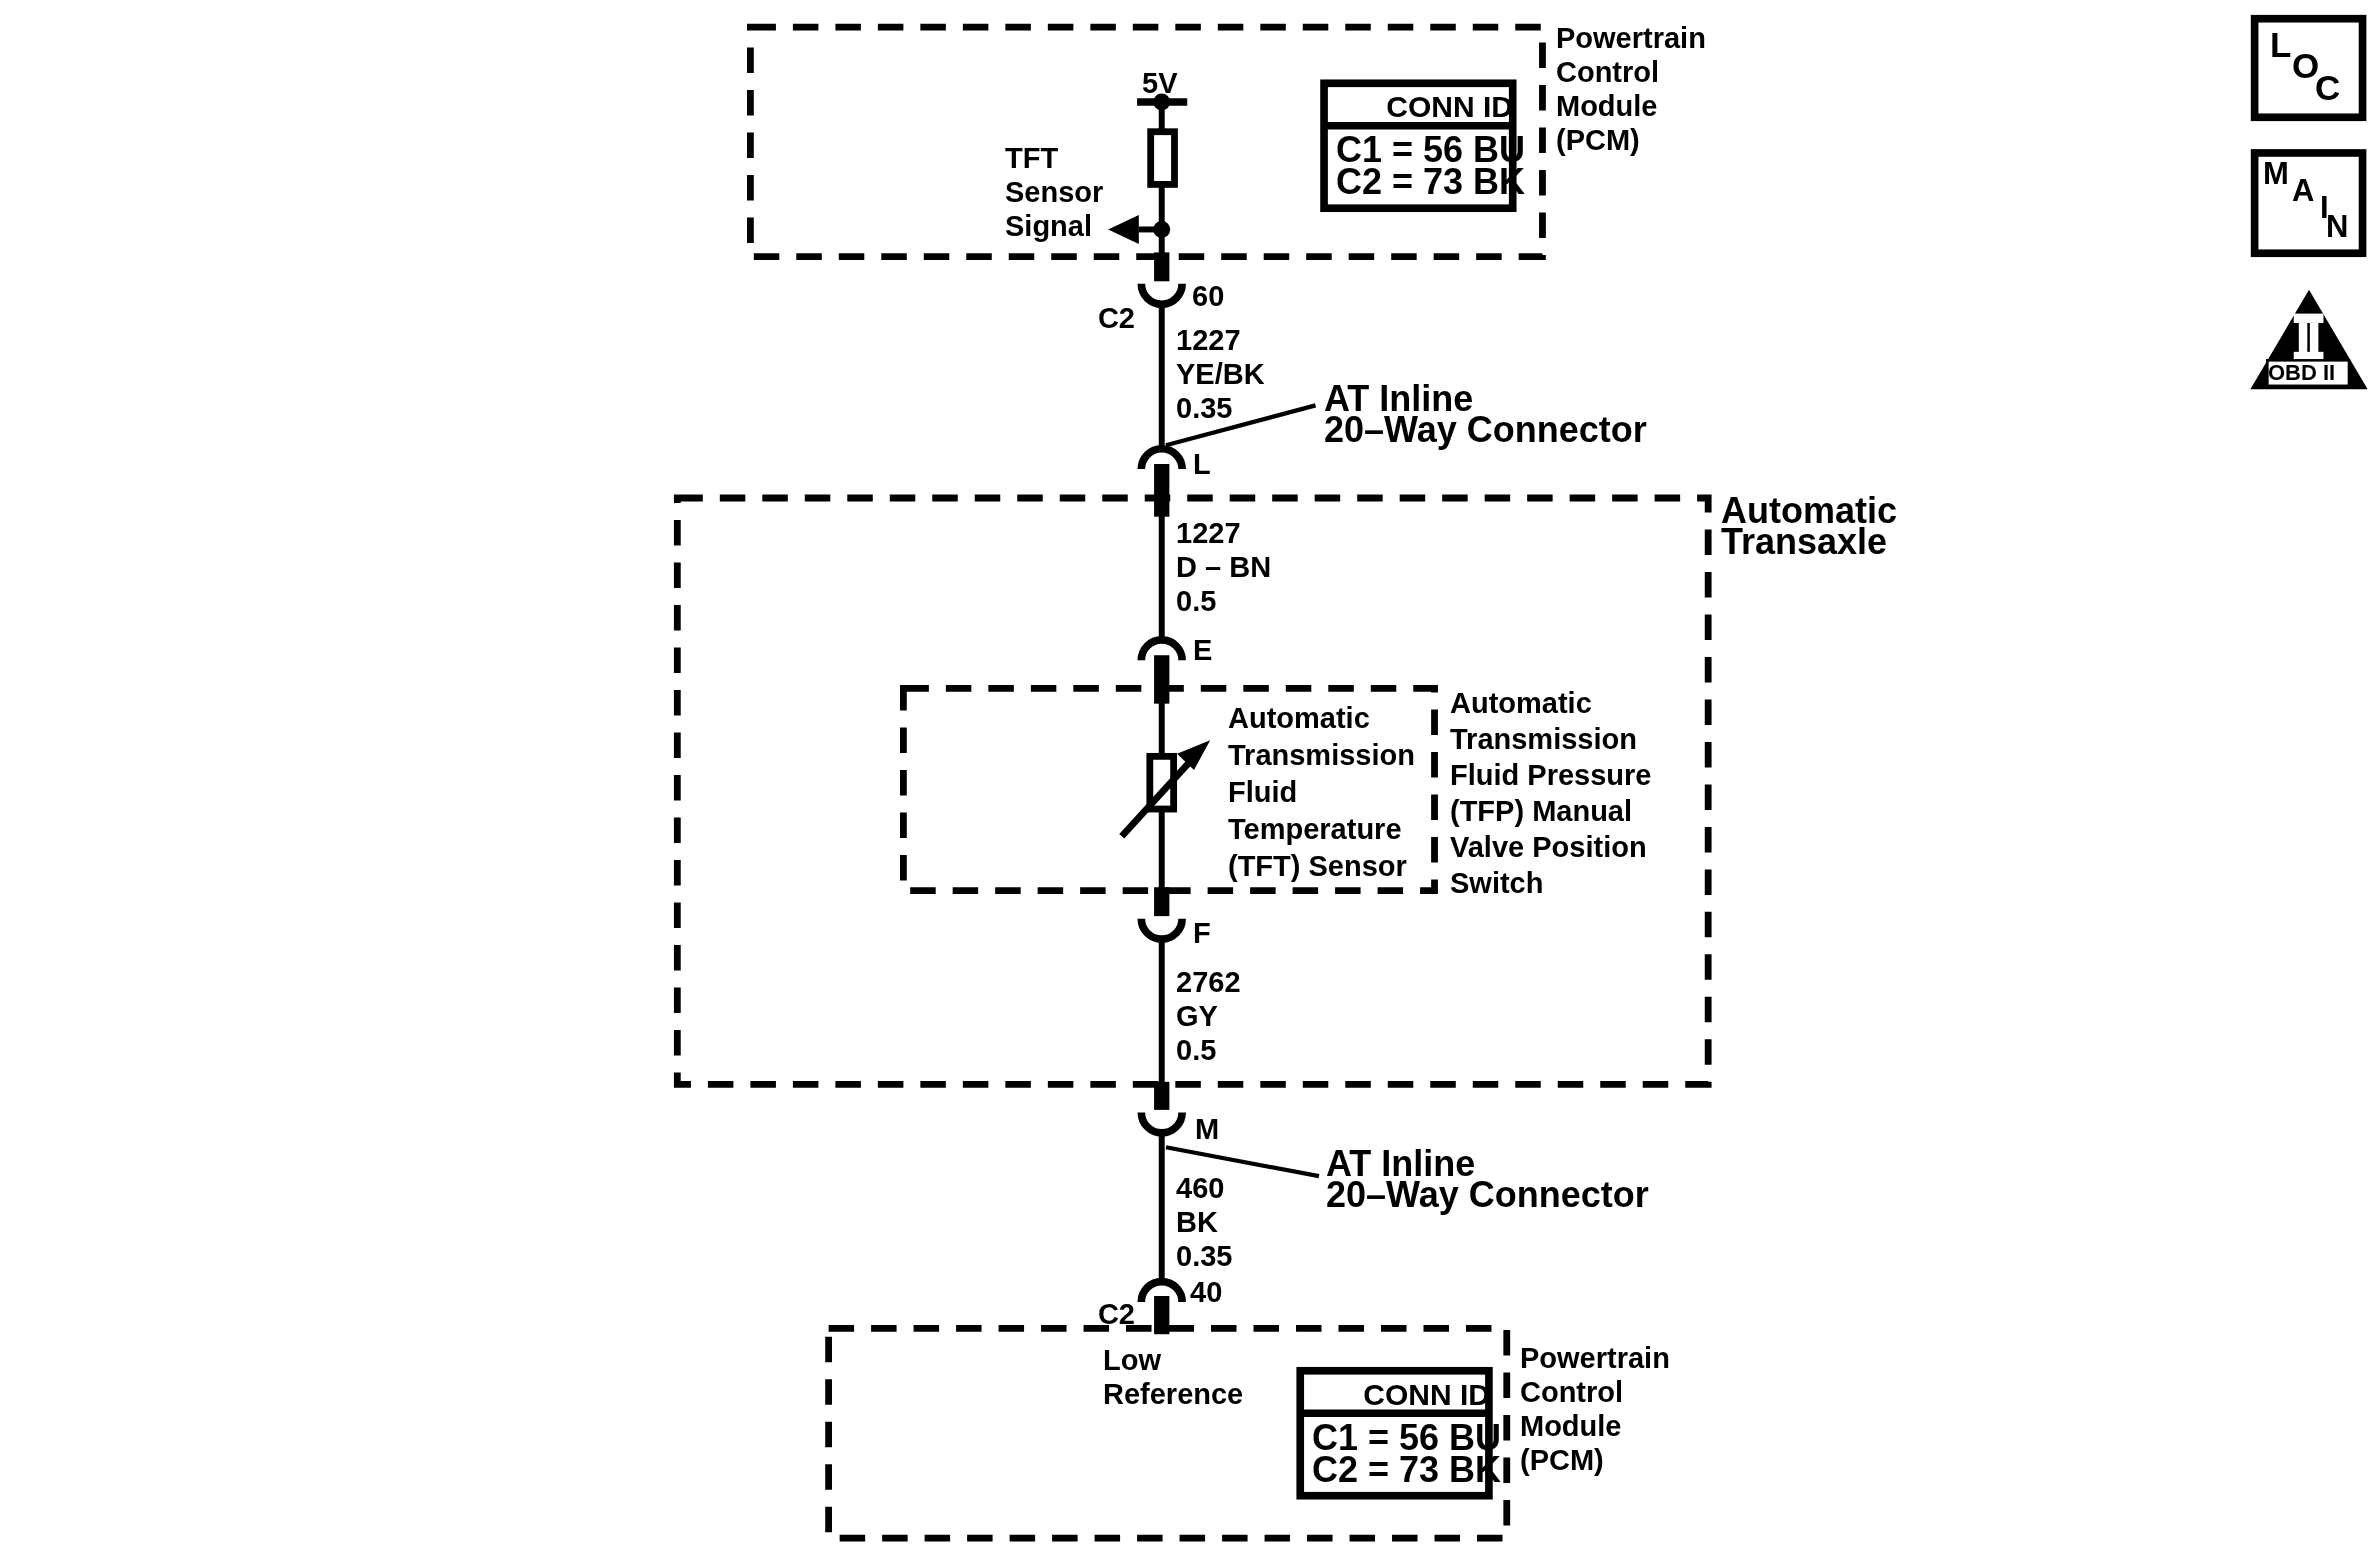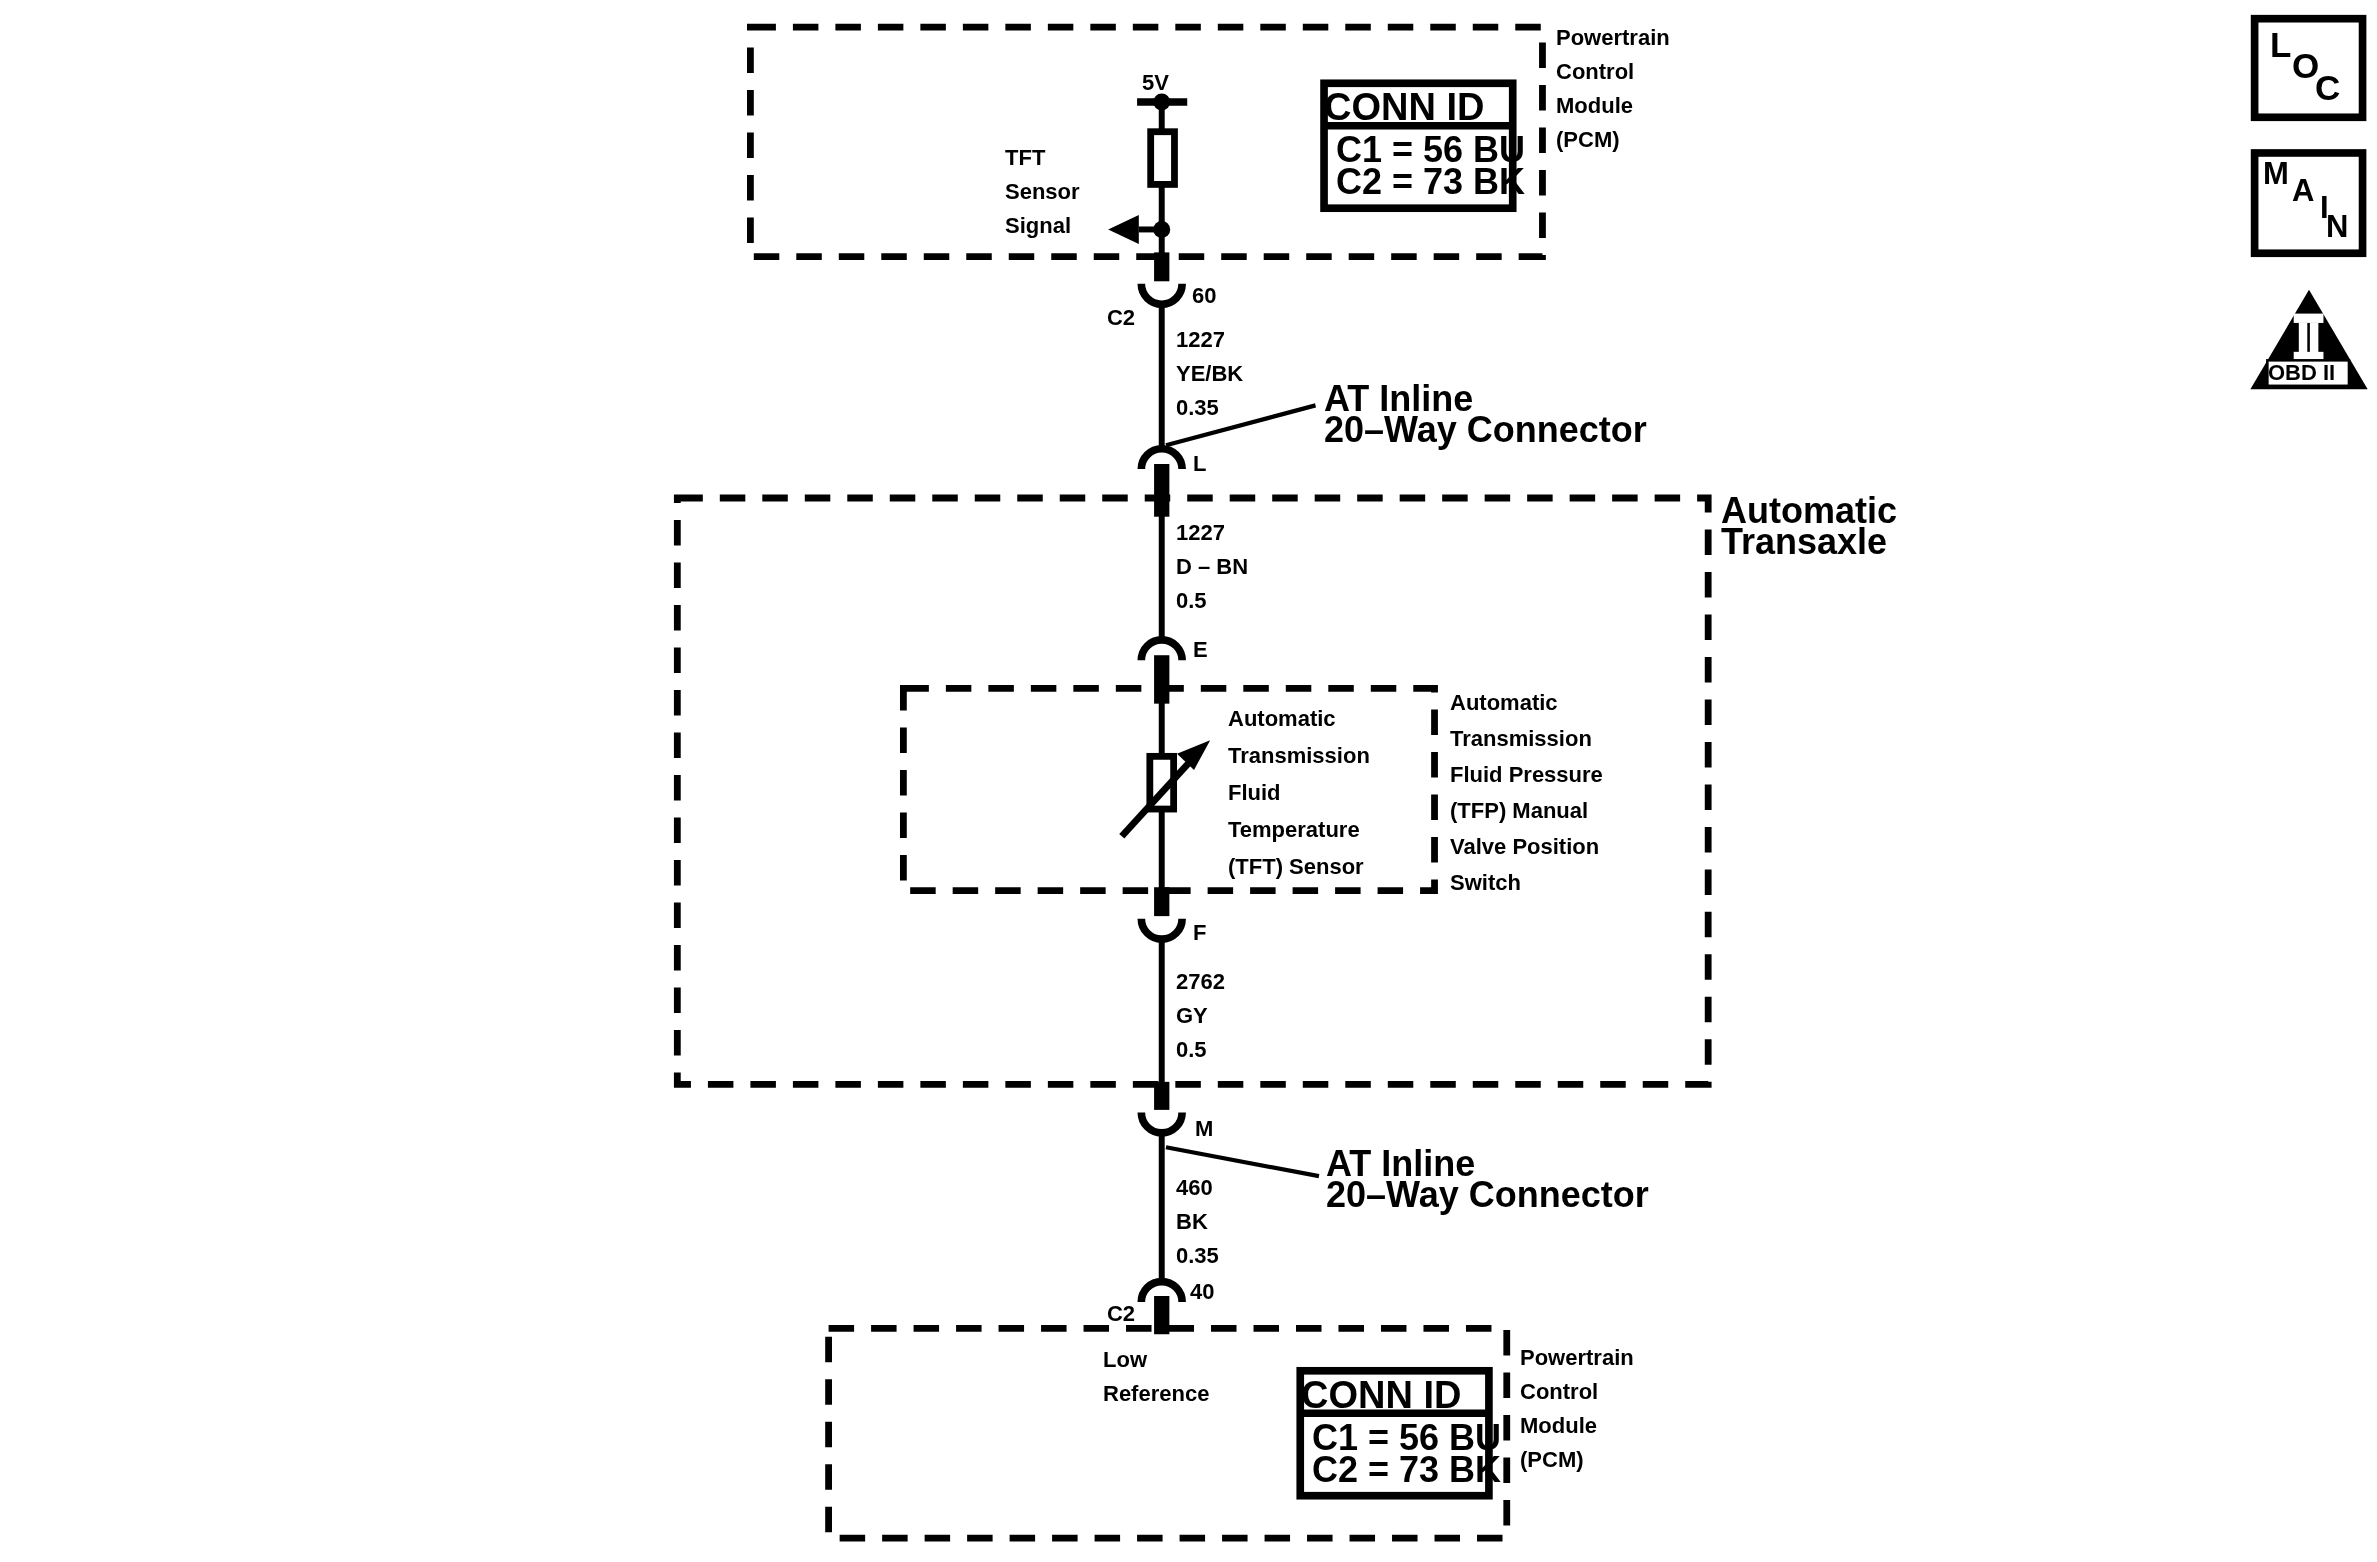--- a/index.html
+++ b/index.html
@@ -1,24 +1,24 @@
 <!DOCTYPE html>
 <html style="font-size:13.6px"><head>
 <meta charset="utf-8">
 <style>
   html,body{margin:0;padding:0;background:#fff;}
   #stage{position:relative;width:2377px;height:1562px;background:#fff;overflow:hidden;
          font-family:"Liberation Sans","DejaVu Sans",sans-serif;}
   #gfx{position:absolute;left:0;top:0;}
-  .txt{position:absolute;color:#000;font-weight:bold;font-size:22px;line-height:34px;
+  .txt{position:absolute;color:#000;font-weight:bold;font-size:29px;line-height:34px;
        white-space:pre-line;}
   .lh36{font-size:36px;line-height:31px;}
   .lh42{line-height:36px;}
   .lh43{line-height:37px;}
-  .connhdr{font-size:38px;line-height:34px;text-align:left;}
+  .connhdr{font-size:30px;line-height:34px;text-align:right;}
   .connrow{font-size:36px;line-height:31px;}
   .ralign{text-align:right;margin-top:24px;}
   .icoL{font-size:35px;line-height:34px;}
   .icoM{font-size:31px;line-height:34px;}
   .obdtxt{font-size:22px;line-height:25.5px;text-align:left;}
 </style>
 </head>
 <body>
 
 <div id="stage">

